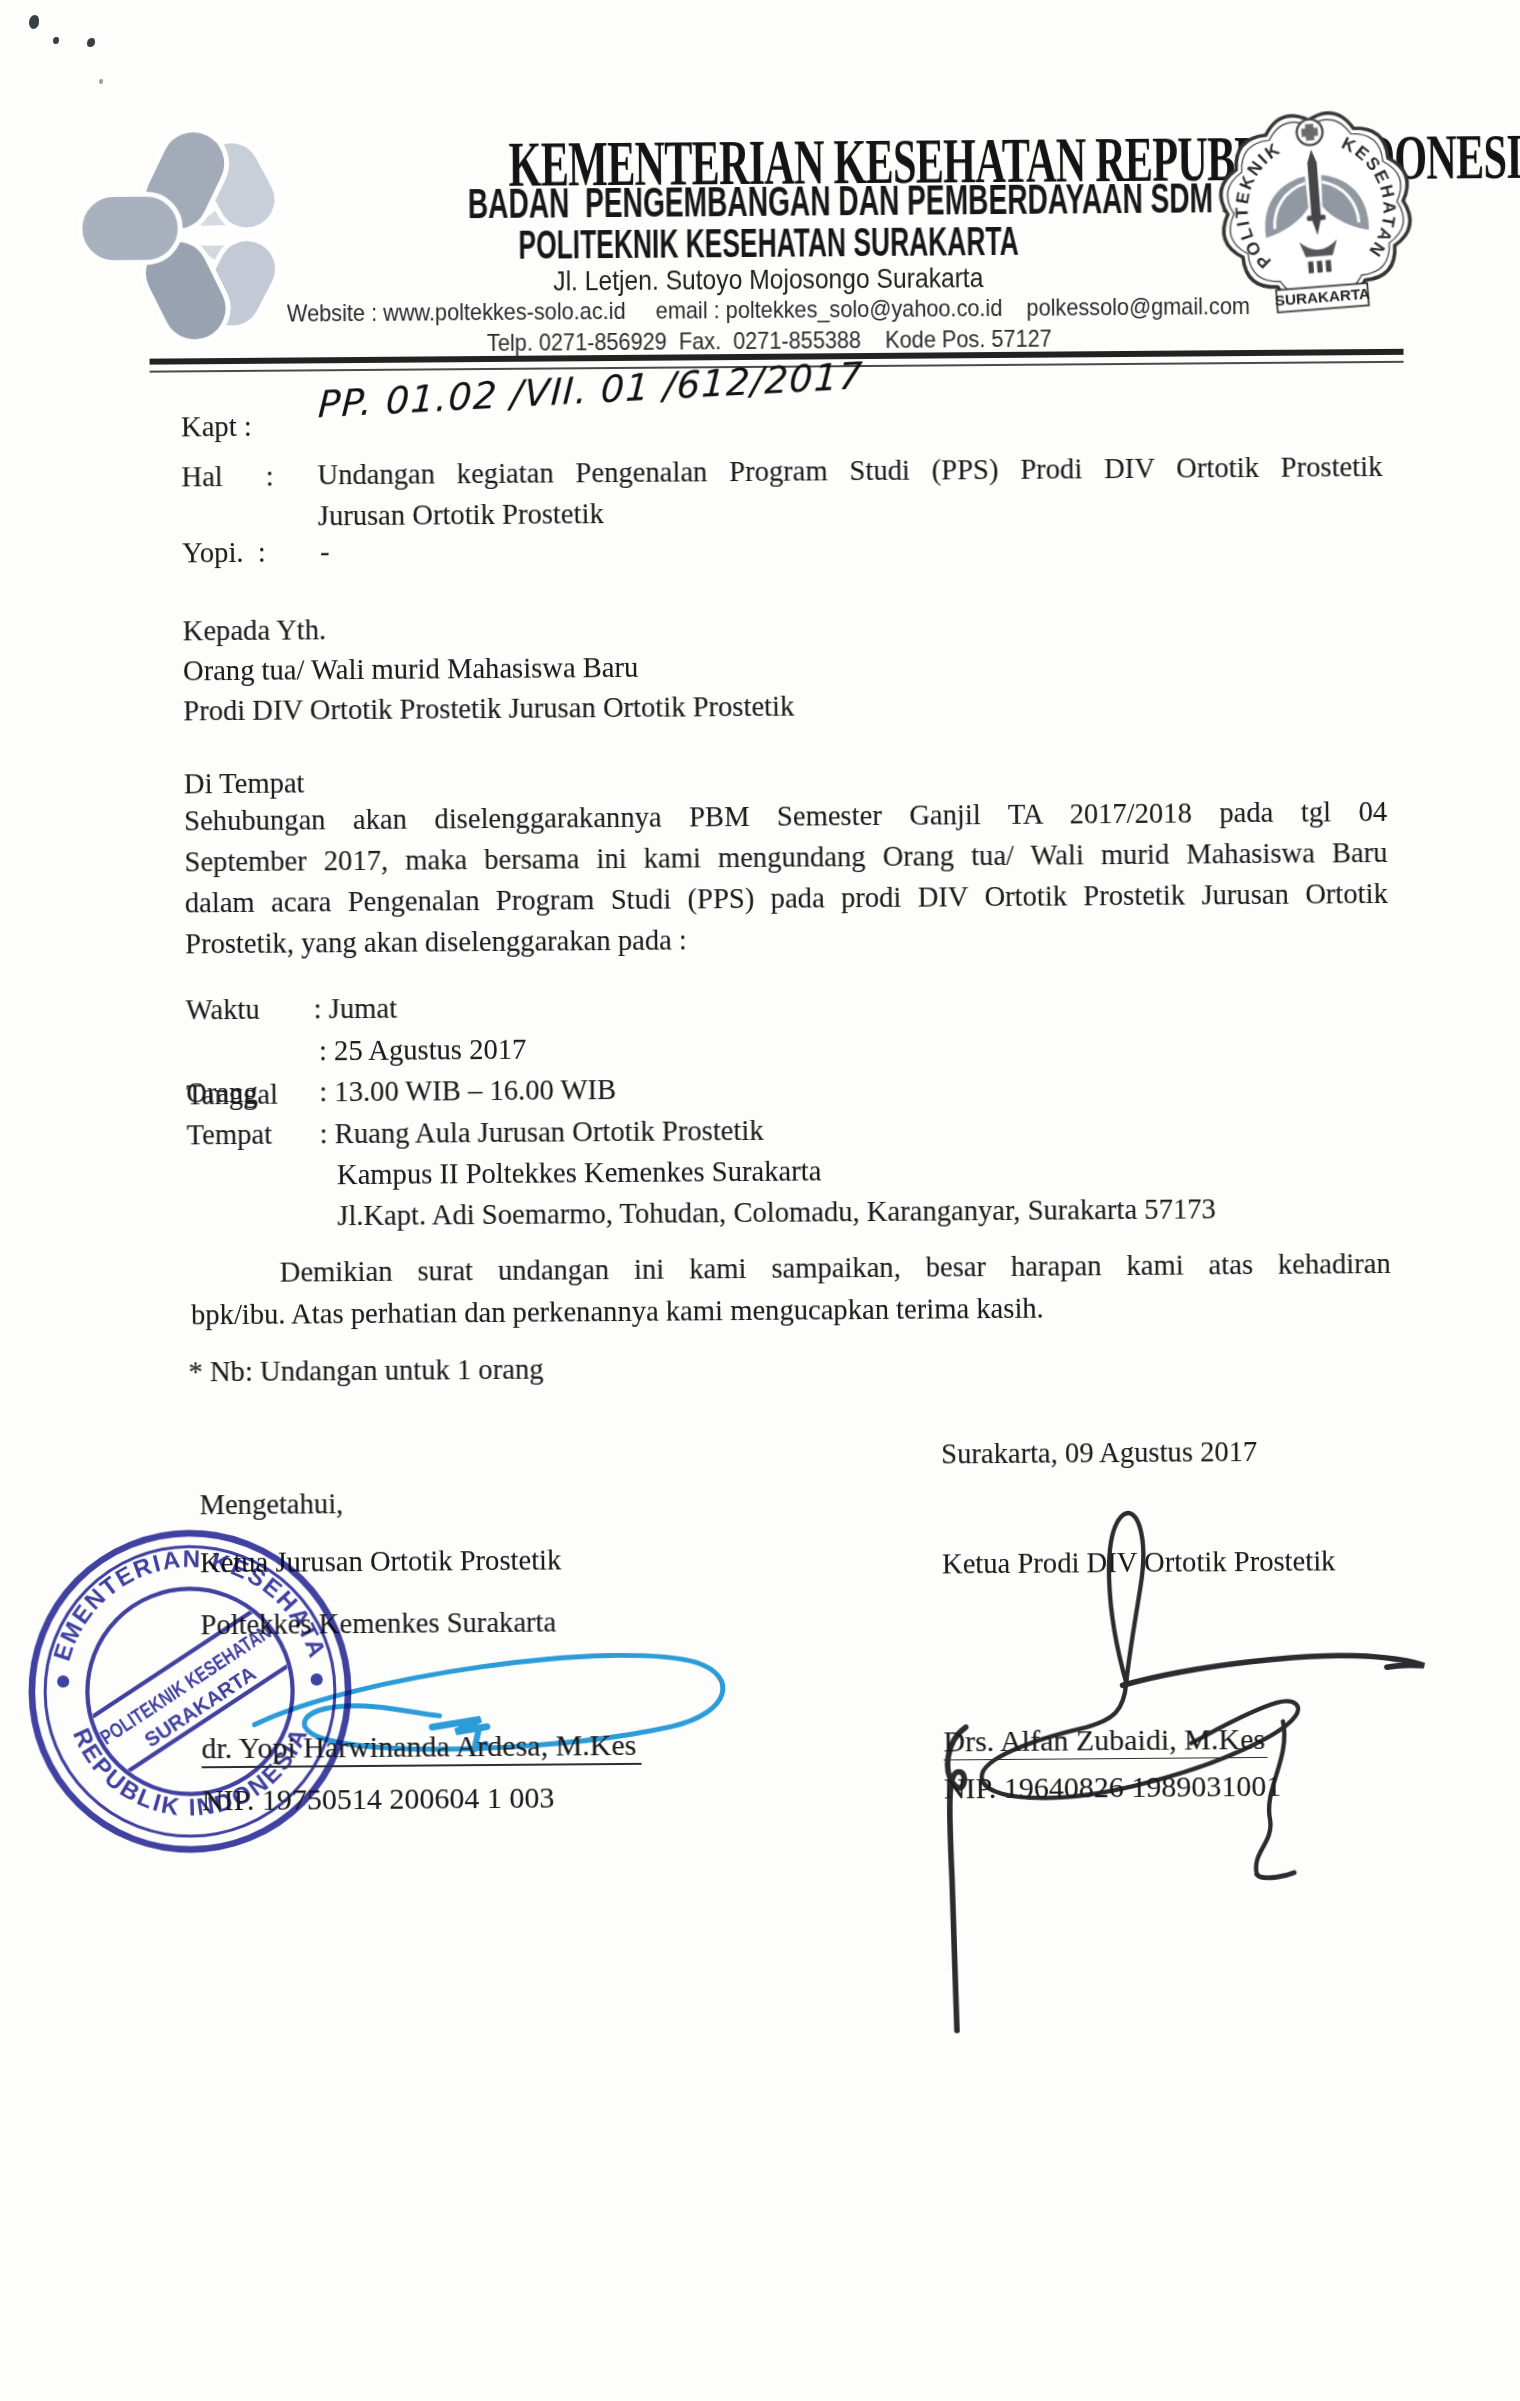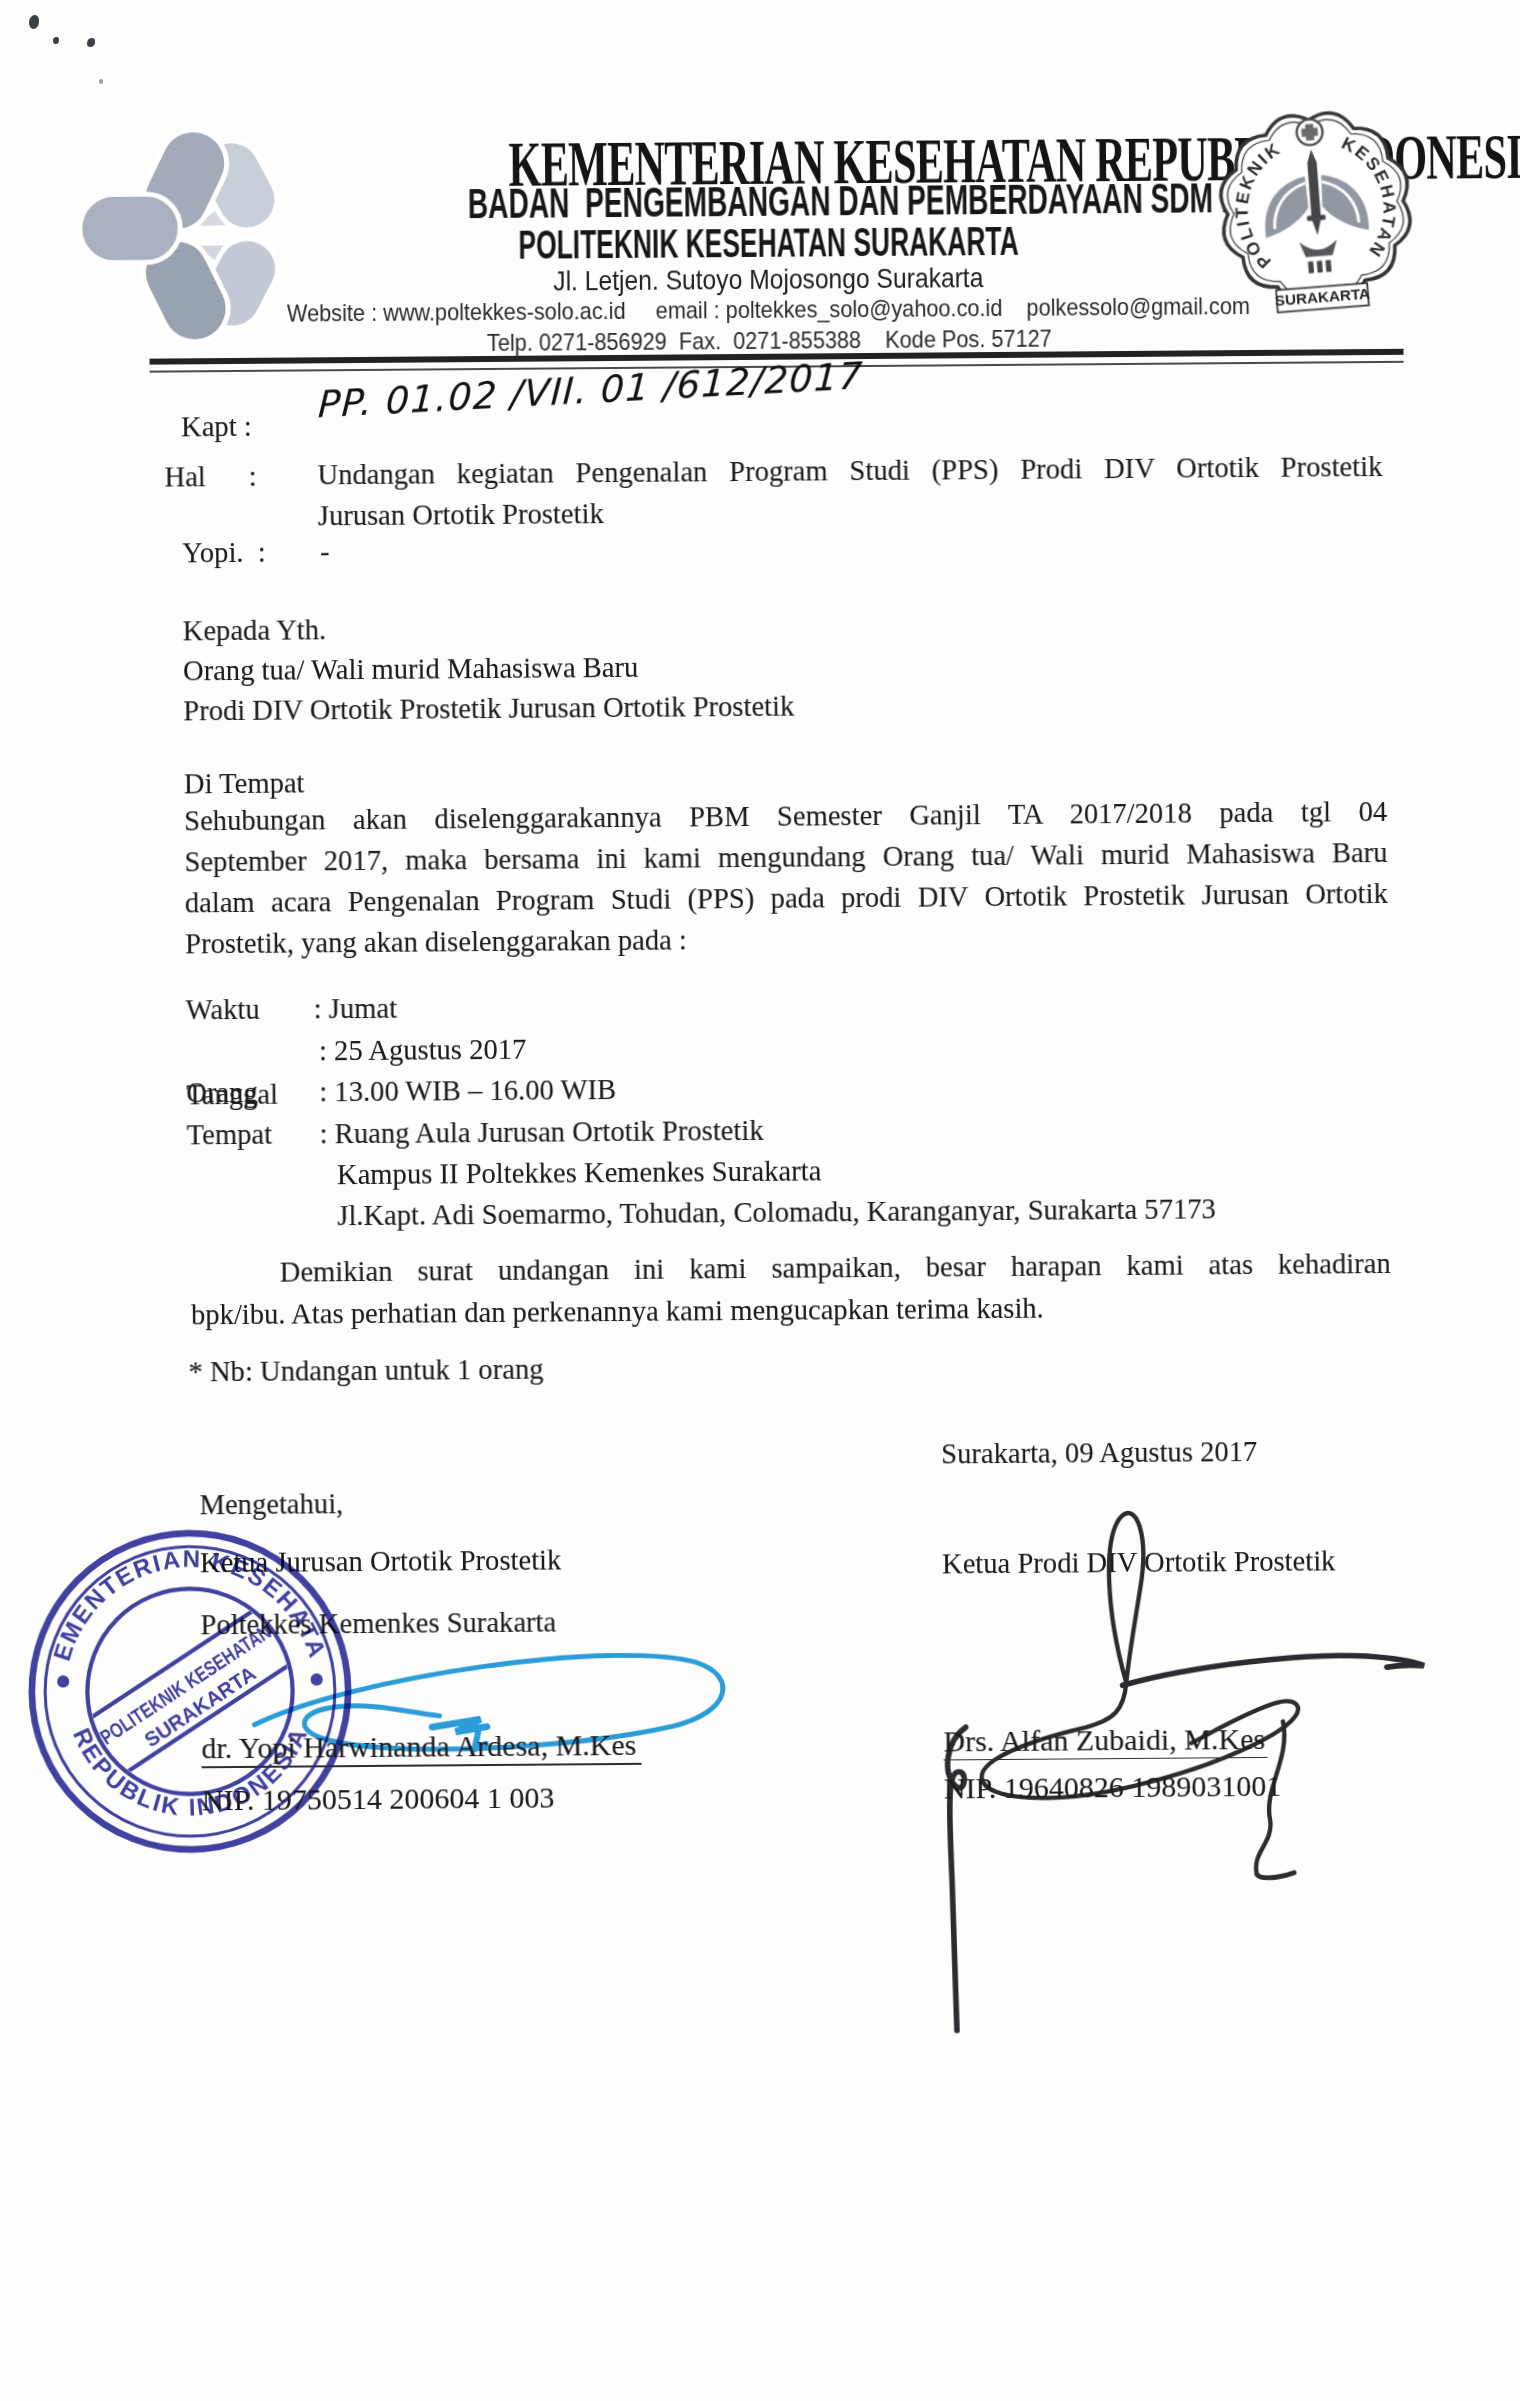--- a/index.html
+++ b/index.html
@@ -108,21 +108,21 @@
         <rect x="102" y="330" width="156" height="38" fill="#fff" stroke="#343434" stroke-width="3"></rect>
         <text x="180" y="357" text-anchor="middle" font-size="26" font-weight="bold" fill="#222">SURAKARTA</text>
       </svg>
 
       <div class="abs rule1"></div>
       <div class="abs rule2"></div>
     </div>
 
     <div class="abs bodytxt" style="left:187px;top:407px;">Kapt :</div>
     <div class="abs hand" style="left:323px;top:380px;">PP. 01.02 /VII. 01 /612/2017</div>
-    <div class="abs bodytxt" style="left:170px;top:457px;white-space:pre;">Hal      :</div>
+    <div class="abs bodytxt" style="left:187px;top:457px;white-space:pre;">Hal      :</div>
     <div class="abs bodytxt jline" style="left:323px;top:456px;width:1065px;">Undangan kegiatan Pengenalan Program Studi (PPS) Prodi DIV Ortotik Prostetik</div>
     <div class="abs bodytxt" style="left:323px;top:497px;">Jurusan Ortotik Prostetik</div>
     <div class="abs bodytxt" style="left:187px;top:533px;white-space:pre;">Yopi.  :</div>
     <div class="abs bodytxt" style="left:325px;top:533px;">-</div>
 
     <div class="abs bodytxt" style="left:187px;top:611px;">Kepada Yth.</div>
     <div class="abs bodytxt" style="left:187px;top:651px;">Orang tua/ Wali murid Mahasiswa Baru</div>
     <div class="abs bodytxt" style="left:187px;top:691px;">Prodi DIV Ortotik Prostetik Jurusan Ortotik Prostetik</div>
     <div class="abs bodytxt" style="left:187px;top:731px;margin-top:33px;">Di Tempat</div>
 

